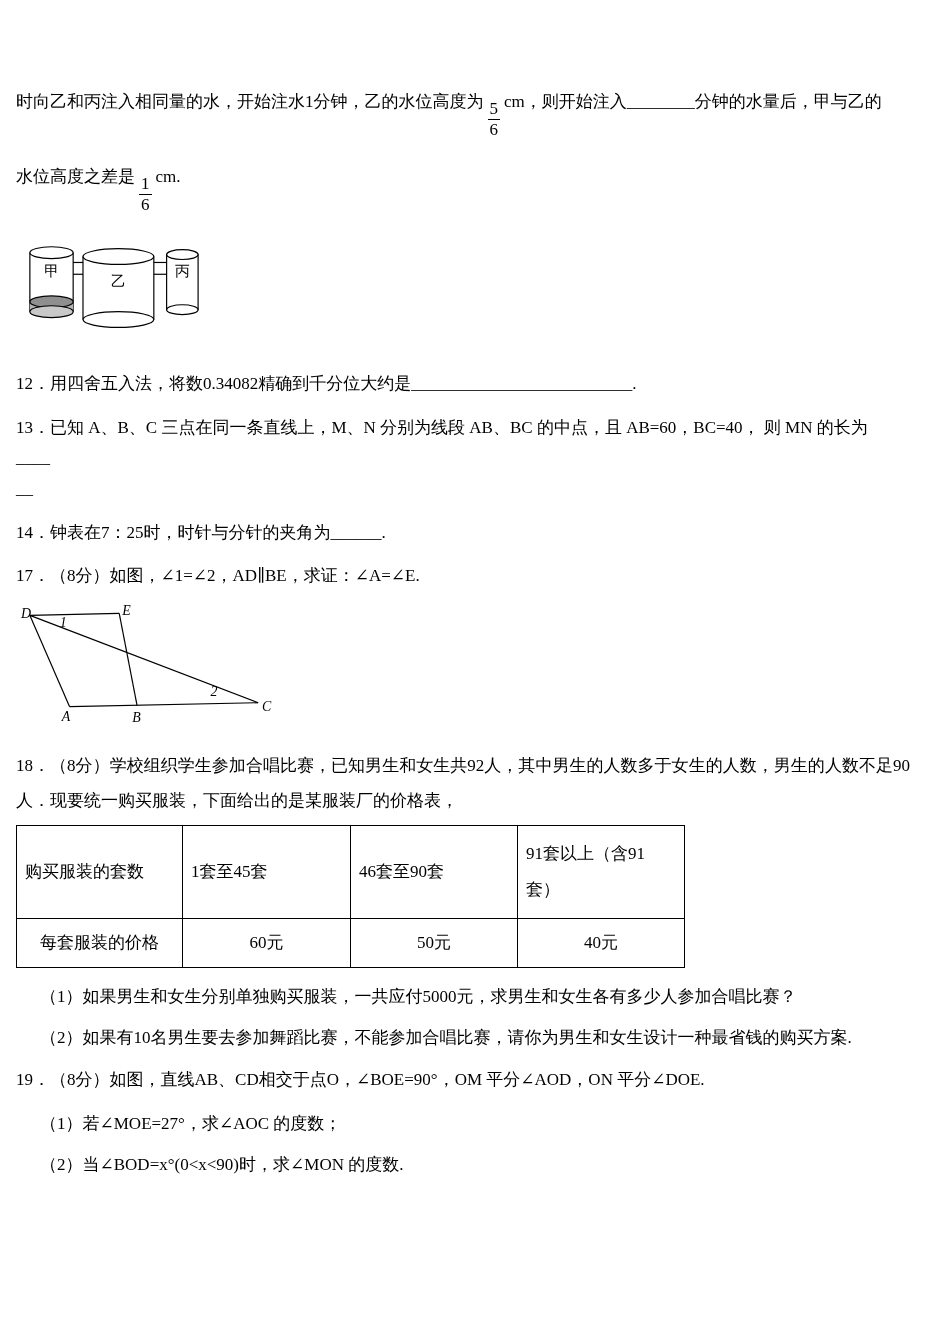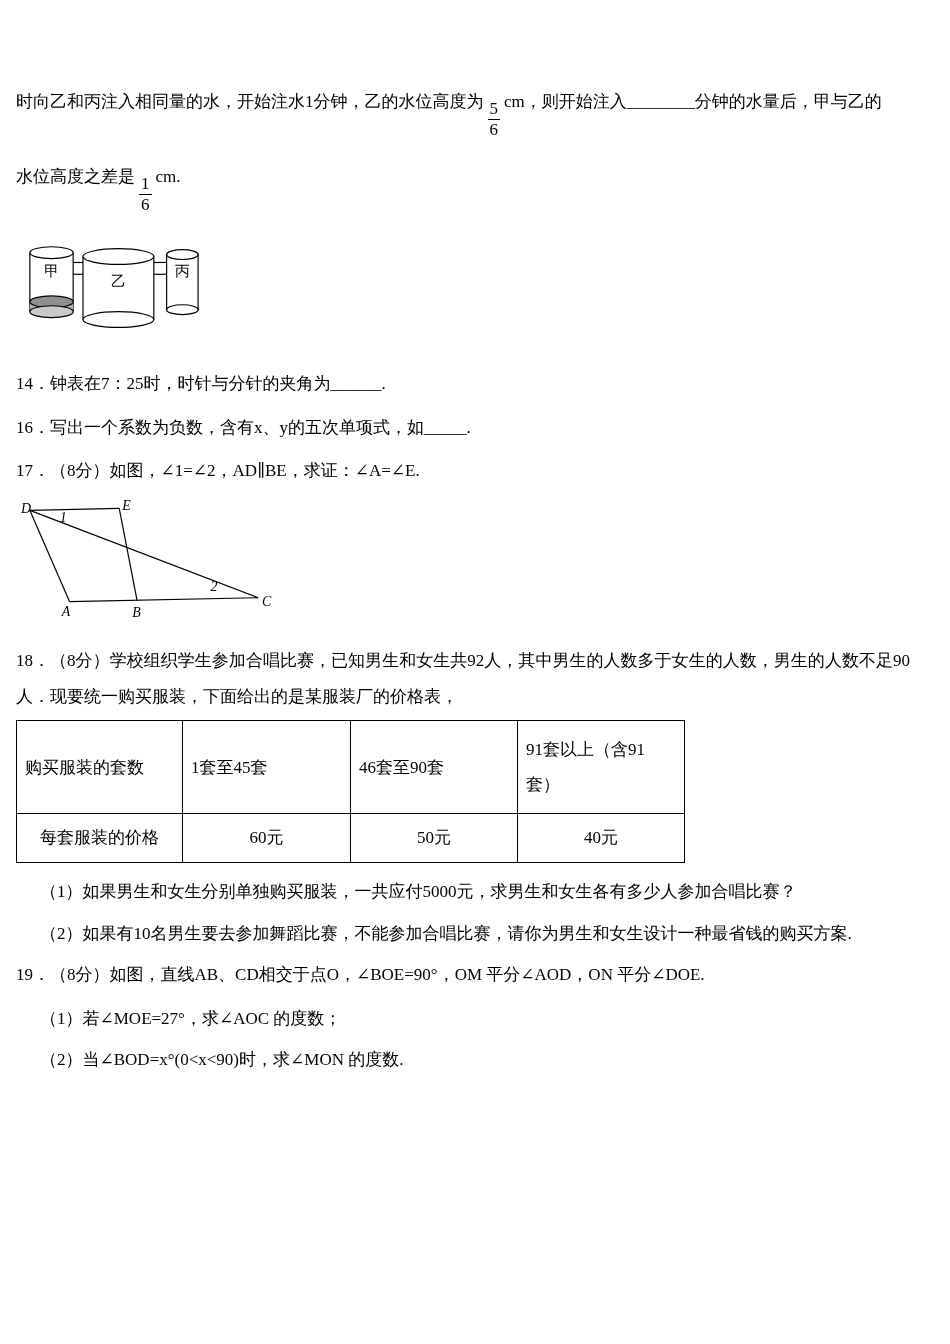--- a/index.html
+++ b/index.html
@@ -91,30 +91,34 @@
         <line x1="147" y1="14" x2="147" y2="70"></line>
         <line x1="179" y1="14" x2="179" y2="70"></line>
         <ellipse cx="163" cy="70" rx="16" ry="5"></ellipse>
       </g>
       <text x="30" y="36" text-anchor="middle" class="cjk">甲</text>
       <text x="98" y="46" text-anchor="middle" class="cjk">乙</text>
       <text x="163" y="36" text-anchor="middle" class="cjk">丙</text>
     </svg>
   </div>
 
+  <p class="q">
+    <span>12．用四舍五入法，将数0.34082精确到千分位大约是</span><span class="blank">__________________________</span><span>.</span>
+  </p>
 
+  <p class="q">
+    <span>13．已知 A、B、C 三点在同一条直线上，M、N 分别为线段 AB、BC 的中点，且 AB=60，BC=40， 则 MN 的长为</span><span class="gap13"></span><span class="blank">____</span><br>
+    <span class="blank">__</span>
+  </p>
 
   <p class="q">
     <span>14．钟表在7：25时，时针与分针的夹角为</span><span class="blank">______</span><span>.</span>
   </p>
 
 
-  <p class="q">
-    <span>16．写出一个系数为负数，含有x、y的五次单项式，如</span><span class="blank">_____</span><span>.</span>
-  </p>
 
 
   <p class="q">17．（8分）如图，∠1=∠2，AD∥BE，求证：∠A=∠E.</p>
 
   <div class="fig-geo">
     <svg width="258" height="122" viewBox="0 0 260 122">
       <g stroke="#000" stroke-width="1.2" fill="none">
         <line x1="10" y1="10" x2="100" y2="8"></line>
         <line x1="10" y1="10" x2="50" y2="102"></line>
         <line x1="50" y1="102" x2="240" y2="98"></line>

